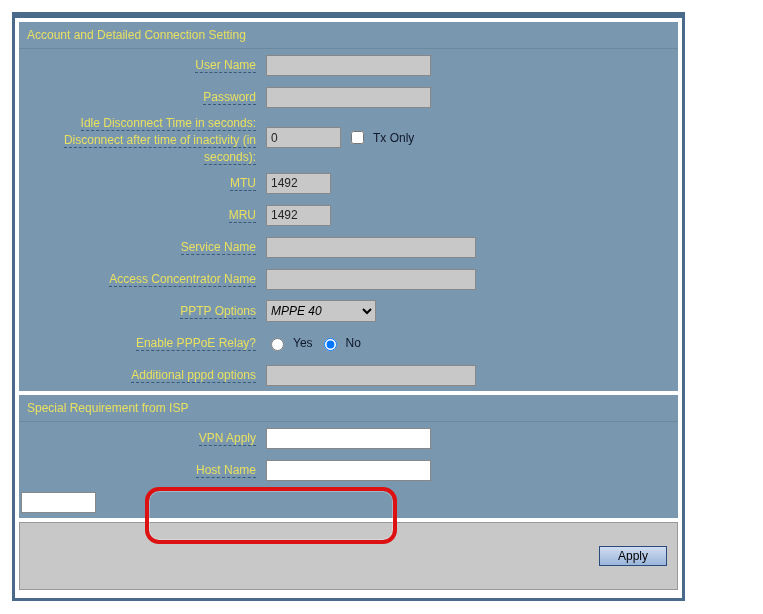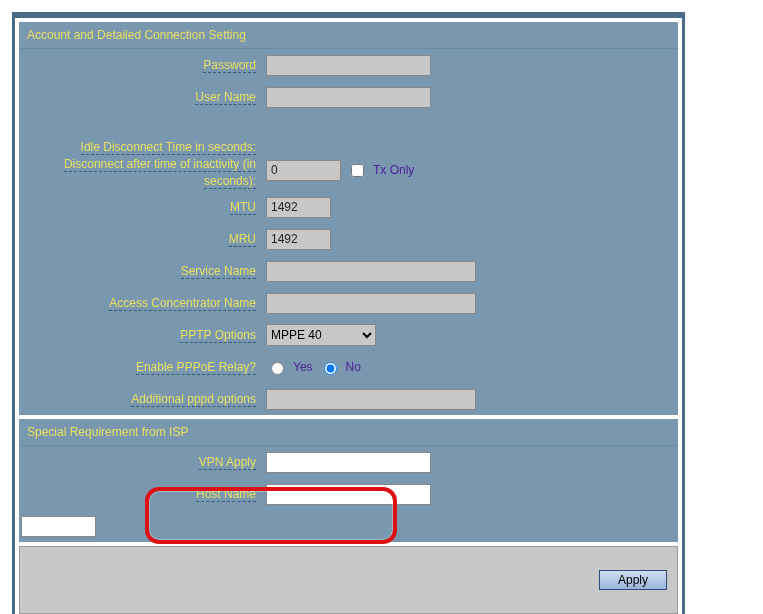--- a/index.html
+++ b/index.html
@@ -69,23 +69,24 @@
   input.w65 { width: 65px; }
   input.w75 { width: 75px; }
   input.w210 { width: 210px; }
   input.white { background: #fff; }
   select {
     height: 22px;
     width: 110px;
     background: #c8c8c8;
     border: 1px solid #888;
     font-size: 12px;
+    font-style: italic;
   }
   .chk-label, .radio-label {
-    color: #4c1d95;
+    color: #0f172a;
     font-size: 12px;
   }
   .button-bar {
     margin: 4px;
     background: #c8c8c8;
     padding: 23px 10px;
     text-align: right;
     border: 1px solid #999;
   }
   button.apply {
@@ -107,34 +108,34 @@
 </head>
 <body>
 
 <div class="outer rel">
   <div class="frame">
 
     <div class="section">
       <div class="section-header">Account and Detailed Connection Setting</div>
 
       <div class="row">
+        <div class="label-cell"><span>User Name</span></div>
+        <div class="input-cell">
+            <input type="text" class="w160" value="" style="">
+          </div>
+      </div>
+
+      <div class="row">
         <div class="label-cell"><span>Password</span></div>
         <div class="input-cell">
             <input type="password" class="w160" value="" style="">
           </div>
       </div>
 
-      <div class="row">
-        <div class="label-cell"><span>User Name</span></div>
-        <div class="input-cell">
-            <input type="text" class="w160" value="" style="">
-          </div>
-      </div>
-
-      <div class="row" style="align-items:center; min-height:48px;margin-top:24px;">
+      <div class="row" style="align-items:flex-start; min-height:48px;">
         <div class="label-cell" style="line-height:1.4;">
           <span>Idle Disconnect Time in seconds:</span><br>
           <span>Disconnect after time of inactivity (in seconds):</span>
         </div>
         <div class="input-cell" style="padding-top:12px;">
           <input type="text" class="w75" value="0" style="">
           <input type="checkbox" style="">
           <span class="chk-label">Tx Only</span>
         </div>
       </div>

